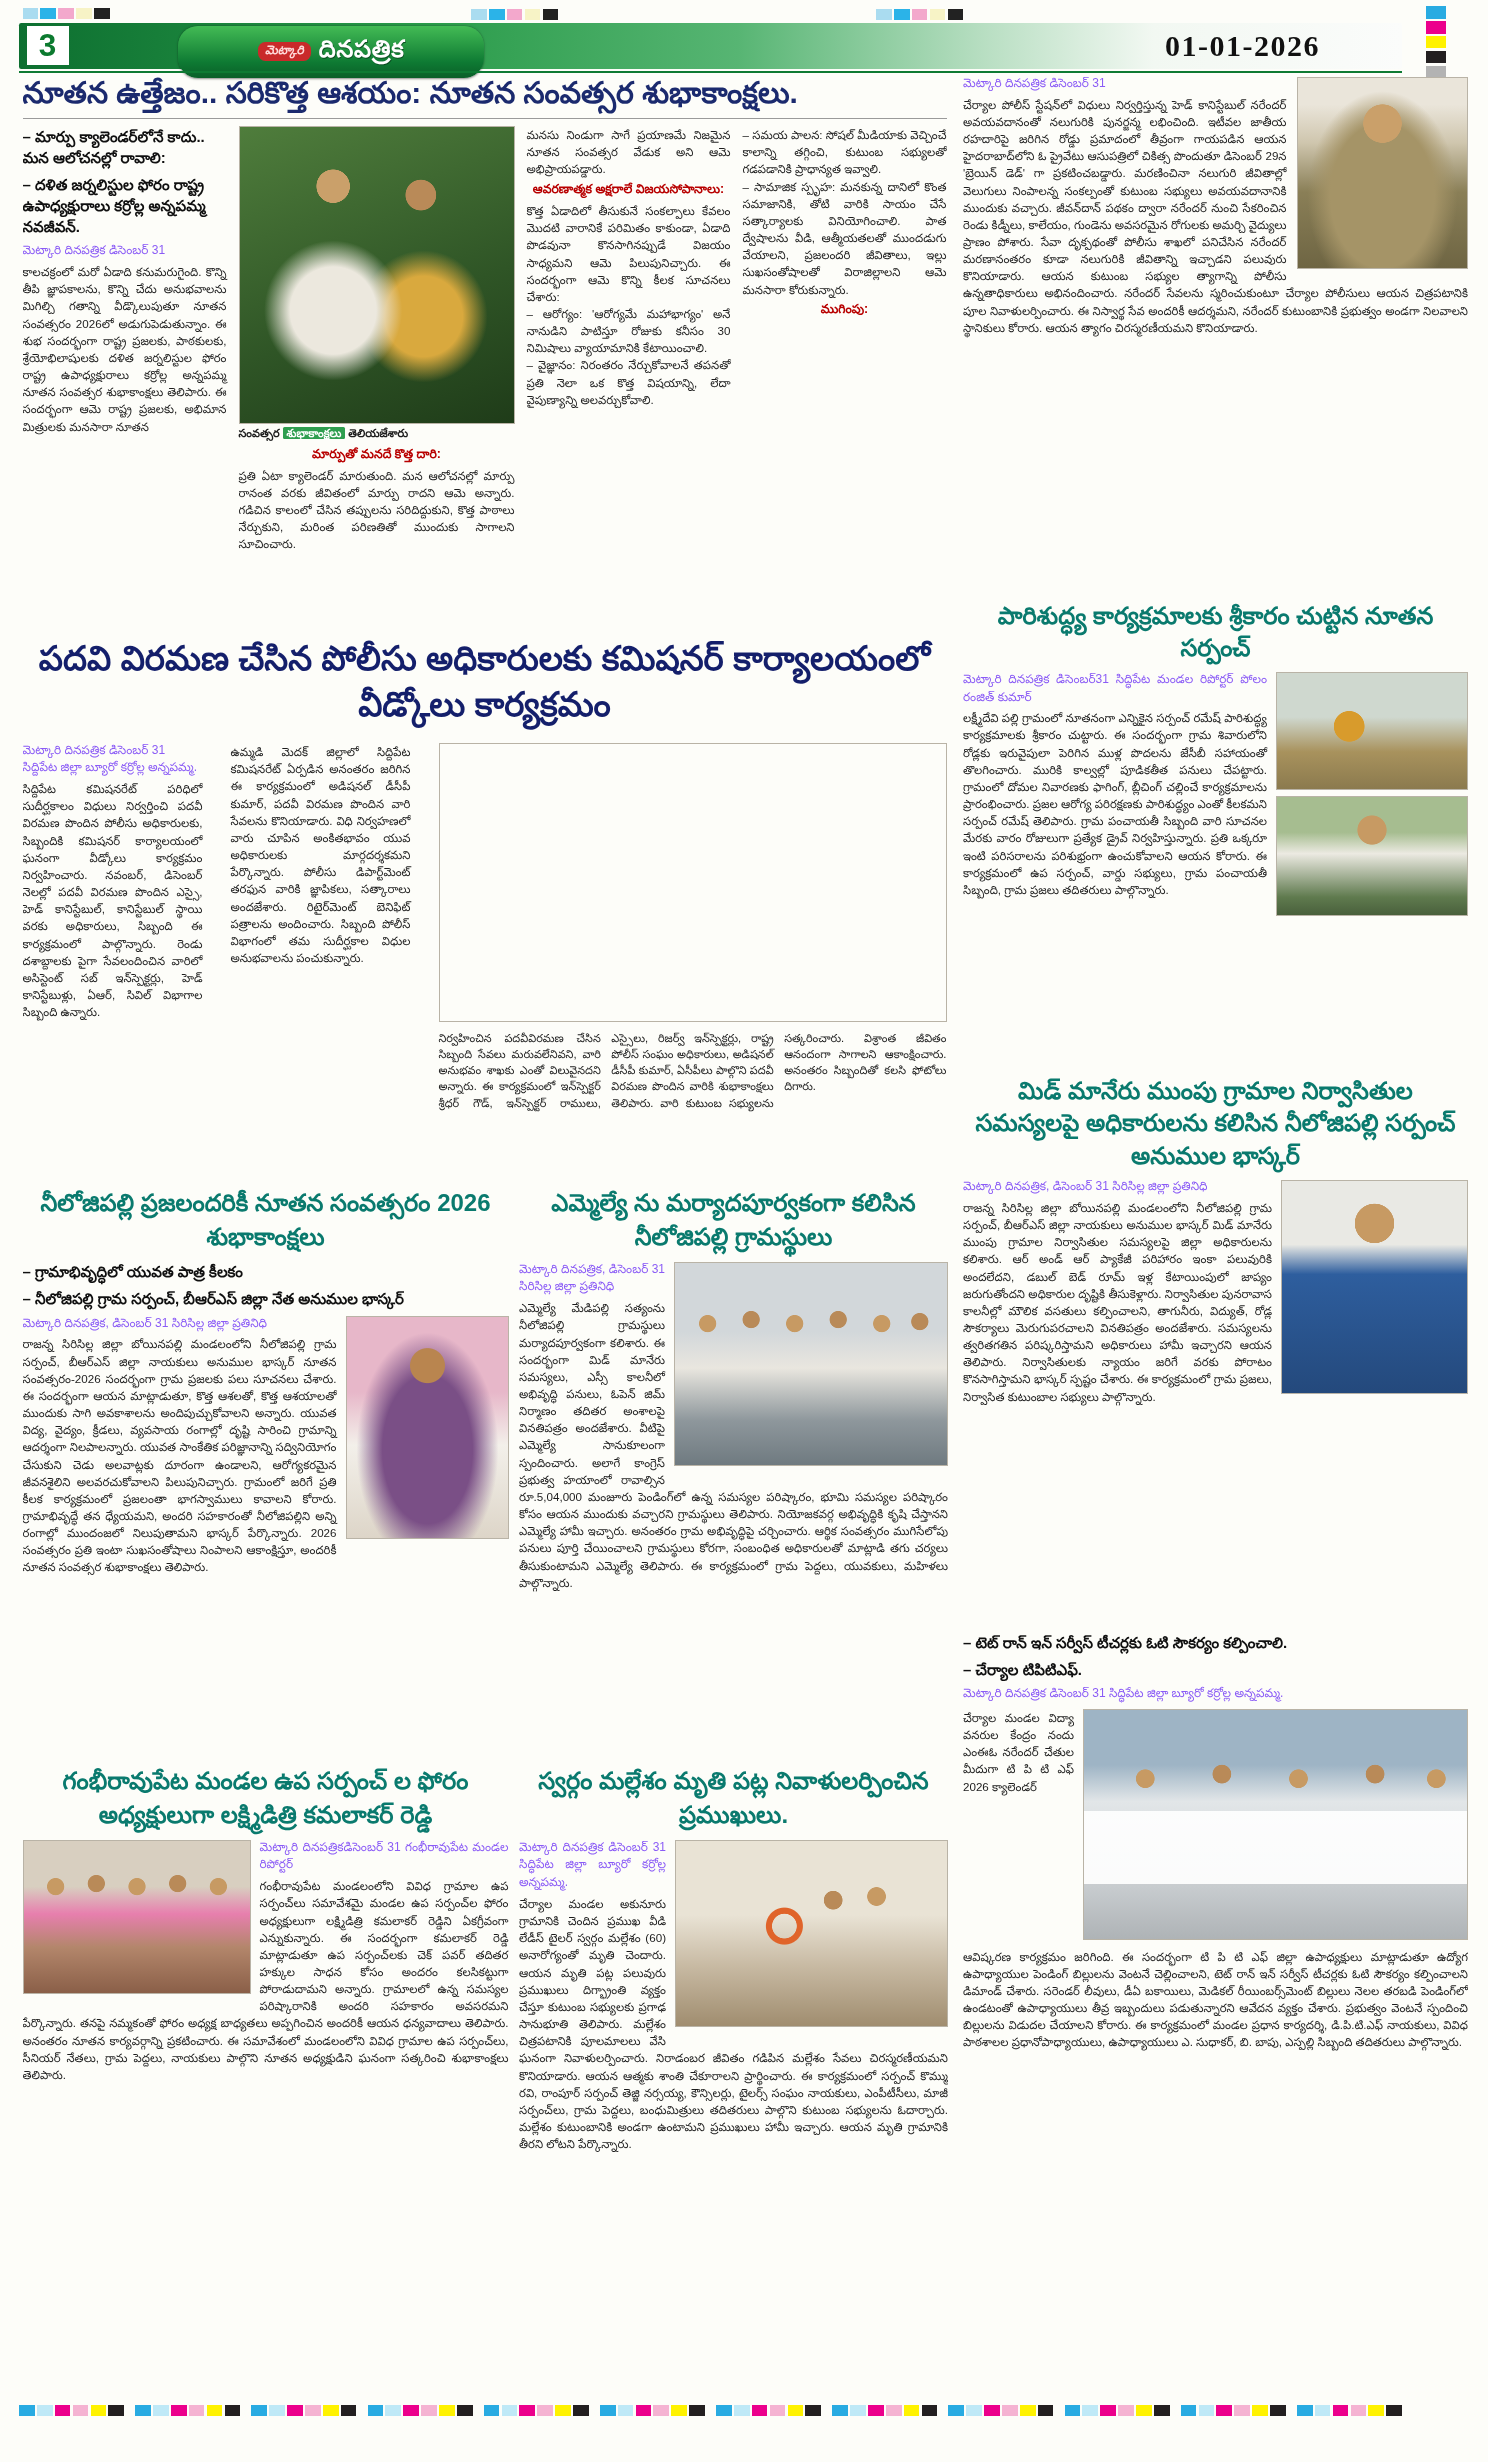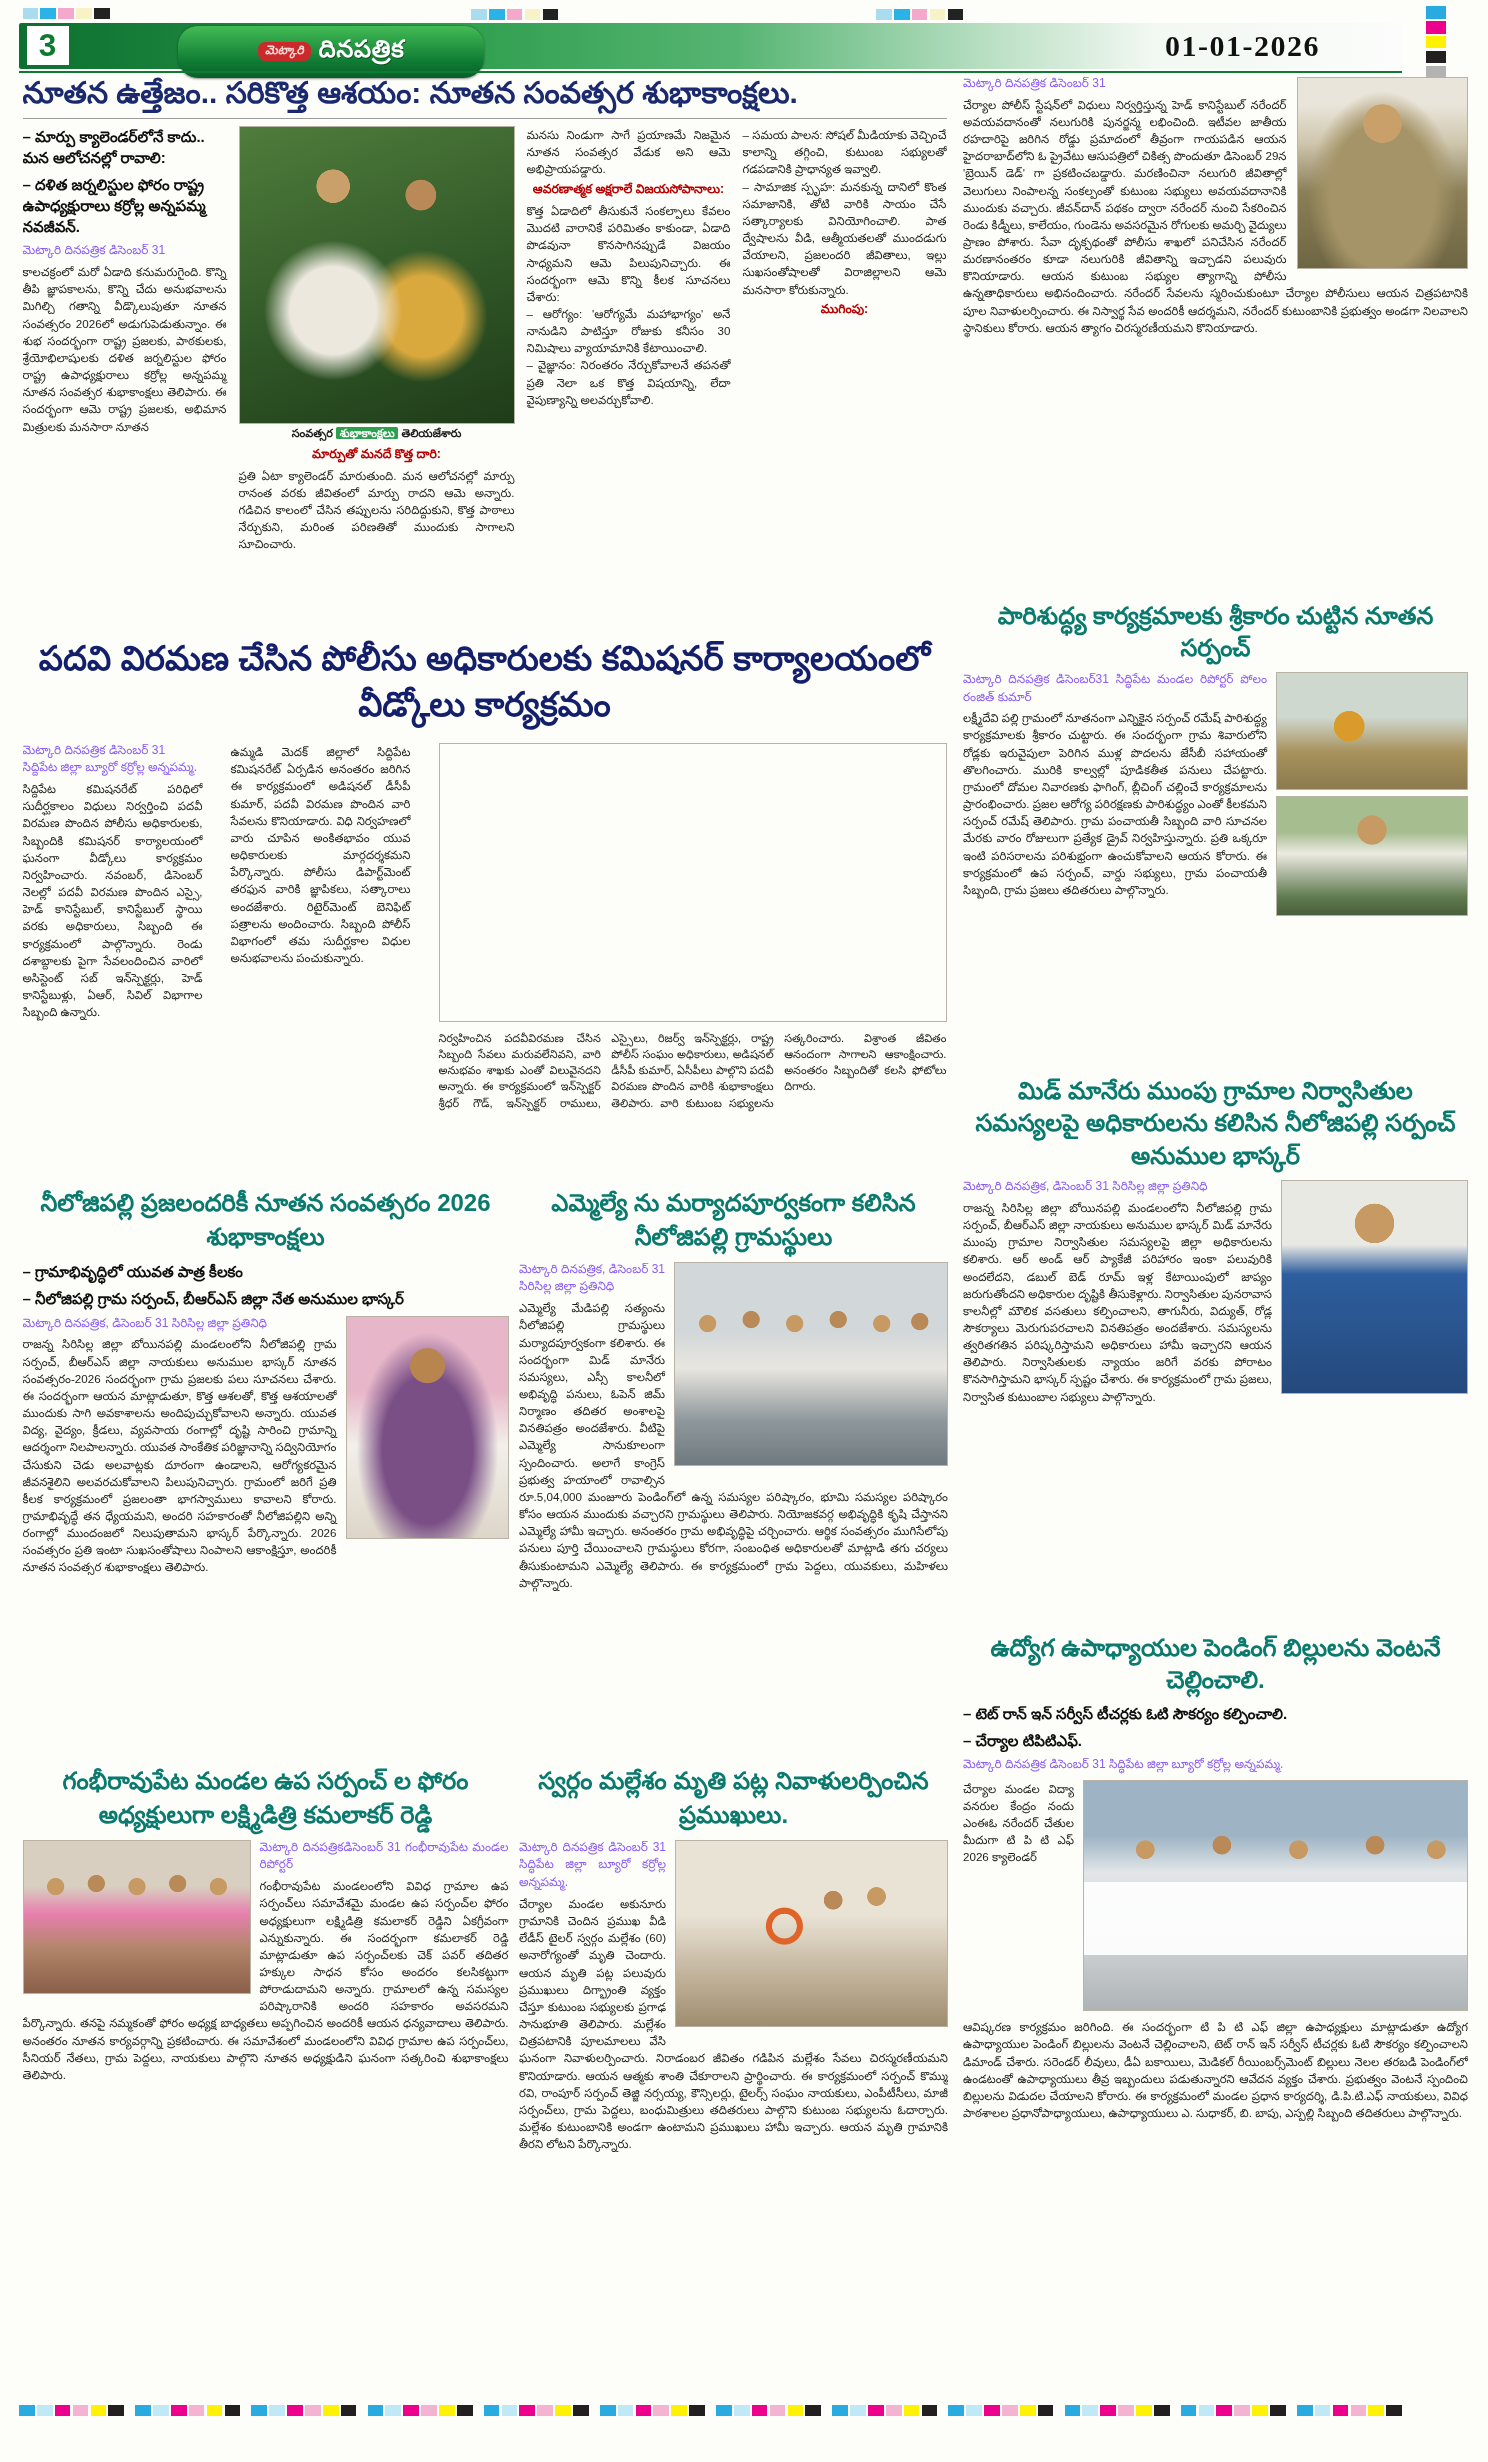--- a/index.html
+++ b/index.html
@@ -99,21 +99,21 @@
     radial-gradient(circle at 36% 28%, #b98a58 0 9px, transparent 9.7px),
     radial-gradient(circle at 56% 30%, #c79a63 0 9px, transparent 9.7px),
     radial-gradient(circle at 76% 28%, #b98a58 0 9px, transparent 9.7px),
     radial-gradient(circle at 92% 30%, #c79a63 0 9px, transparent 9.7px),
     linear-gradient(180deg,#9eb4c5 0 24%,#e2e6e8 40%,#c9cdd0 76%,#aeb3b6); }
 
   
   .a1 { left:22.5px; top:75px; width:924px; height:556px; }
   .a1 .hl { font-size:30px; line-height:1.22; border-bottom:0.7px solid #9a9a9a; padding-bottom:6px; }
   .a1-cols { display:grid; grid-template-columns:204px 276px 204px 204px; gap:12px; margin-top:7.5px; height:460px; overflow:hidden; }
-  .caption-line { font-size:11.2px; font-weight:700; margin:3px 0; text-align:center; }
+  .caption-line { font-size:11.2px; font-weight:700; margin:3px 0; text-align:left; }
   .caption-line .hl-green { background:#2e9e4f; color:#fff; padding:0 3.7px; border-radius:1.5px; }
 
   
   .a2 { left:963px; top:75px; width:505px; height:525px; }
   .a2 .hl { font-size:26px; line-height:1.32; text-align:center; margin-bottom:9px; }
   .a2 .photo { float:right; width:171px; margin:1.5px 0 6px 10.5px; }
 
   
   .a3 { left:22.5px; top:636px; width:924px; height:541px; }
   .a3 .hl { font-size:34px; line-height:1.34; text-align:center; color:#141f6b; }
@@ -297,21 +297,20 @@
   <section class="art a9">
     <h2 class="h-teal hl">స్వర్గం మల్లేశం మృతి పట్ల నివాళులర్పించిన ప్రముఖులు.</h2>
     <div class="bt">
       <div class="photo ph-tribute"></div>
       <span class="dateline">మెట్కారి దినపత్రిక డిసెంబర్ 31 సిద్ధిపేట జిల్లా బ్యూరో కర్రోల్ల అన్నపమ్మ.</span>
       <p class="bt">చేర్యాల మండల అకునూరు గ్రామానికి చెందిన ప్రముఖ వీడి లేడీస్ టైలర్ స్వర్గం మల్లేశం (60) అనారోగ్యంతో మృతి చెందారు. ఆయన మృతి పట్ల పలువురు ప్రముఖులు దిగ్భ్రాంతి వ్యక్తం చేస్తూ కుటుంబ సభ్యులకు ప్రగాఢ సానుభూతి తెలిపారు. మల్లేశం చిత్రపటానికి పూలమాలలు వేసి ఘనంగా నివాళులర్పించారు. నిరాడంబర జీవితం గడిపిన మల్లేశం సేవలు చిరస్మరణీయమని కొనియాడారు. ఆయన ఆత్మకు శాంతి చేకూరాలని ప్రార్థించారు. ఈ కార్యక్రమంలో సర్పంచ్ కొమ్ము రవి, రాంపూర్ సర్పంచ్ తెజ్జి నర్సయ్య, కౌన్సిలర్లు, టైలర్స్ సంఘం నాయకులు, ఎంపీటీసీలు, మాజీ సర్పంచ్‌లు, గ్రామ పెద్దలు, బంధుమిత్రులు తదితరులు పాల్గొని కుటుంబ సభ్యులను ఓదార్చారు. మల్లేశం కుటుంబానికి అండగా ఉంటామని ప్రముఖులు హామీ ఇచ్చారు. ఆయన మృతి గ్రామానికి తీరని లోటని పేర్కొన్నారు.</p>
     </div>
   </section>
 
   <section class="art a10">
-    <h2 class="h-teal hl">ఉద్యోగ ఉపాధ్యాయుల పెండింగ్ బిల్లులను వెంటనే చెల్లించాలి.</h2>
     <span class="bullet">– టెట్ రాన్ ఇన్ సర్వీస్ టీచర్లకు ఓటి సౌకర్యం కల్పించాలి.</span>
     <span class="bullet">– చేర్యాల టిపిటిఎఫ్.</span>
     <span class="dateline">మెట్కారి దినపత్రిక డిసెంబర్ 31 సిద్ధిపేట జిల్లా బ్యూరో కర్రోల్ల అన్నపమ్మ.</span>
     <div class="a10-row">
       <p class="bt">చేర్యాల మండల విద్యా వనరుల కేంద్రం నందు ఎంఈఓ నరేందర్ చేతుల మీదుగా టి పి టి ఎఫ్ 2026 క్యాలెండర్</p>
       <div class="photo ph-calendar"></div>
     </div>
     <p class="bt">ఆవిష్కరణ కార్యక్రమం జరిగింది. ఈ సందర్భంగా టి పి టి ఎఫ్ జిల్లా ఉపాధ్యక్షులు మాట్లాడుతూ ఉద్యోగ ఉపాధ్యాయుల పెండింగ్ బిల్లులను వెంటనే చెల్లించాలని, టెట్ రాన్ ఇన్ సర్వీస్ టీచర్లకు ఓటి సౌకర్యం కల్పించాలని డిమాండ్ చేశారు. సరెండర్ లీవులు, డీఏ బకాయిలు, మెడికల్ రీయింబర్స్‌మెంట్ బిల్లులు నెలల తరబడి పెండింగ్‌లో ఉండటంతో ఉపాధ్యాయులు తీవ్ర ఇబ్బందులు పడుతున్నారని ఆవేదన వ్యక్తం చేశారు. ప్రభుత్వం వెంటనే స్పందించి బిల్లులను విడుదల చేయాలని కోరారు. ఈ కార్యక్రమంలో మండల ప్రధాన కార్యదర్శి, డి.పి.టి.ఎఫ్ నాయకులు, వివిధ పాఠశాలల ప్రధానోపాధ్యాయులు, ఉపాధ్యాయులు ఎ. సుధాకర్, బి. బాపు, ఎస్పల్లి సిబ్బంది తదితరులు పాల్గొన్నారు.</p>
   </section>
 

